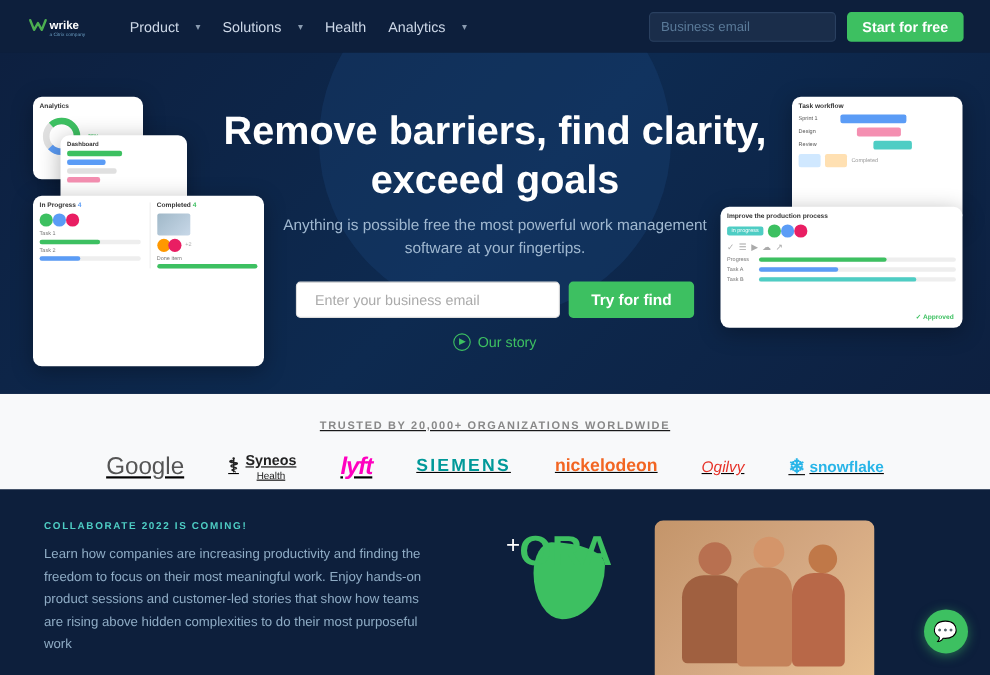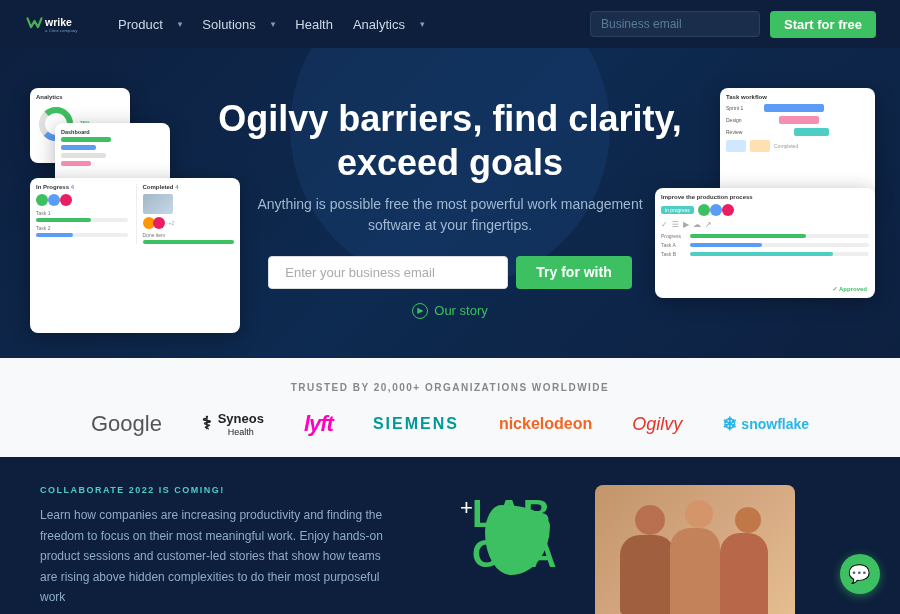--- a/index.html
+++ b/index.html
@@ -34,21 +34,20 @@
       align-items: center;
       gap: 15px;
       cursor: pointer;
     }
     .nav-link .chevron {
       font-size: 9px;
       color: #8a9bb0;
     }
     .nav-right {
       display: flex;
-      align-items: center;
       gap: 10px;
     }
     .nav-email-input {
       background: #1a2d4a;
       border: 1px solid #2a4060;
       border-radius: 4px;
       padding: 5px 10px;
       color: #cdd8e8;
       font-size: 12px;
       width: 170px;
@@ -200,22 +199,23 @@
     .mini-avatar { width: 12px; height: 12px; border-radius: 50%; background: #bbb; }
     .mini-avatar.g { background: #3dc061; }
     .mini-avatar.b { background: #5b9cf6; }
     .mini-avatar.p { background: #e91e63; }
     .mini-avatar.o { background: #ff9800; }
     .donut-svg { width: 40px; height: 40px; }
 
     
     .trusted-section {
       background: #f8f9fa;
-      padding: 24px 40px 20px;
+      padding: 24px 40px 8px;
       text-align: center;
+      text-decoration: underline;
     }
     .trusted-label {
       font-size: 10px;
       font-weight: 700;
       letter-spacing: 1.5px;
       color: #888;
       text-transform: uppercase;
       margin-bottom: 18px;
     }
     .logos-row {
@@ -230,21 +230,21 @@
       gap: 6px;
       font-size: 20px;
       font-weight: 700;
       color: #222;
     }
     .logo-google { font-family: Arial, sans-serif; font-size: 22px; color: #555; font-weight: 400; }
     .logo-syneos { font-size: 13px; font-weight: 700; color: #222; text-align: center; line-height: 1.2; }
     .logo-lyft { font-style: italic; font-size: 22px; font-weight: 900; color: #ff00bf; letter-spacing: -1px; }
     .logo-siemens { font-size: 16px; font-weight: 700; letter-spacing: 2px; color: #009999; }
     .logo-nickelodeon { font-size: 16px; font-weight: 900; color: #f26522; font-family: Arial Black, sans-serif; }
-    .logo-ogilvy { font-size: 18px; font-weight: 400; font-style: italic; color: #e63329; }
+    .logo-ogilvy { font-size: 14px; font-weight: 400; font-style: italic; color: #e63329; }
     .logo-snowflake { font-size: 14px; font-weight: 700; color: #29b5e8; display: flex; align-items: center; gap: 4px; }
     .snowflake-icon { font-size: 18px; }
 
     
     .collab-section {
       background: #0d1f3c;
       padding: 28px 40px 20px;
       display: flex;
       gap: 30px;
       position: relative;
@@ -496,27 +496,27 @@
           <div class="progress-bar-wrap" style="flex:1;">
               <div class="progress-bar-fill" style="width:80%;background:#4ecdc4;"></div>
             </div>
         </div>
       </div>
       <div class="tw-approved">✓ Approved</div>
     </div>
   </div>
 
   <h1 class="hero-title">
-    <span>Ogilvy barriers, find clarity,</span><br>
+    <span>Remove barriers, find clarity,</span><br>
     <span>exceed goals</span>
   </h1>
   <p class="hero-subtitle">Anything is possible free the most powerful work management software at your fingertips.</p>
   <div class="hero-form">
     <input class="hero-email-input" type="email" placeholder="Enter your business email" style="">
-    <button class="btn-try-free">Try for with</button>
+    <button class="btn-try-free">Try for find</button>
   </div>
   <div class="hero-story-link">
     <div class="circle-play">▶</div>
     <span>Our story</span>
   </div>
 </section>
 
 <section class="trusted-section">
   <div class="trusted-label">TRUSTED BY 20,000+ ORGANIZATIONS WORLDWIDE</div>
   <div class="logos-row">
@@ -543,21 +543,20 @@
     <div class="collab-tag">COLLABORATE 2022 IS COMING!</div>
     <p class="collab-desc">Learn how companies are increasing productivity and finding the freedom to focus on their most meaningful work. Enjoy hands-on product sessions and customer-led stories that show how teams are rising above hidden complexities to do their most purposeful work</p>
   </div>
   <div class="collab-right">
 
     <div style="position:absolute; top:10px; left:10px; color:#fff; font-size:22px; font-weight:200;">+</div>
 
     <div style="position:absolute; left:35px; top:20px; width:65px; height:70px; background:#3dc061; border-radius:25% 75% 60% 40% / 40% 30% 70% 60%;"></div>
 
     <div style="position:absolute; left:22px; top:10px; font-size:38px; font-weight:900; color:#3dc061; line-height:1.05; z-index:5;">
-      <div>LAB</div>
       <div>ORA</div>
     </div>
 
     <div style="width:200px; height:148px; border-radius:8px; overflow:hidden; margin-left:80px; position:relative; z-index:2;">
 
       <div style="width:100%;height:100%;background:linear-gradient(135deg,#c4956a,#d4a882,#e8c090); position:relative;">
 
         <div style="position:absolute;top:20px;left:40px;width:30px;height:30px;border-radius:50%;background:#b87050;"></div>
         <div style="position:absolute;top:15px;left:90px;width:28px;height:28px;border-radius:50%;background:#d4956a;"></div>
         <div style="position:absolute;top:22px;left:140px;width:26px;height:26px;border-radius:50%;background:#c07848;"></div>

